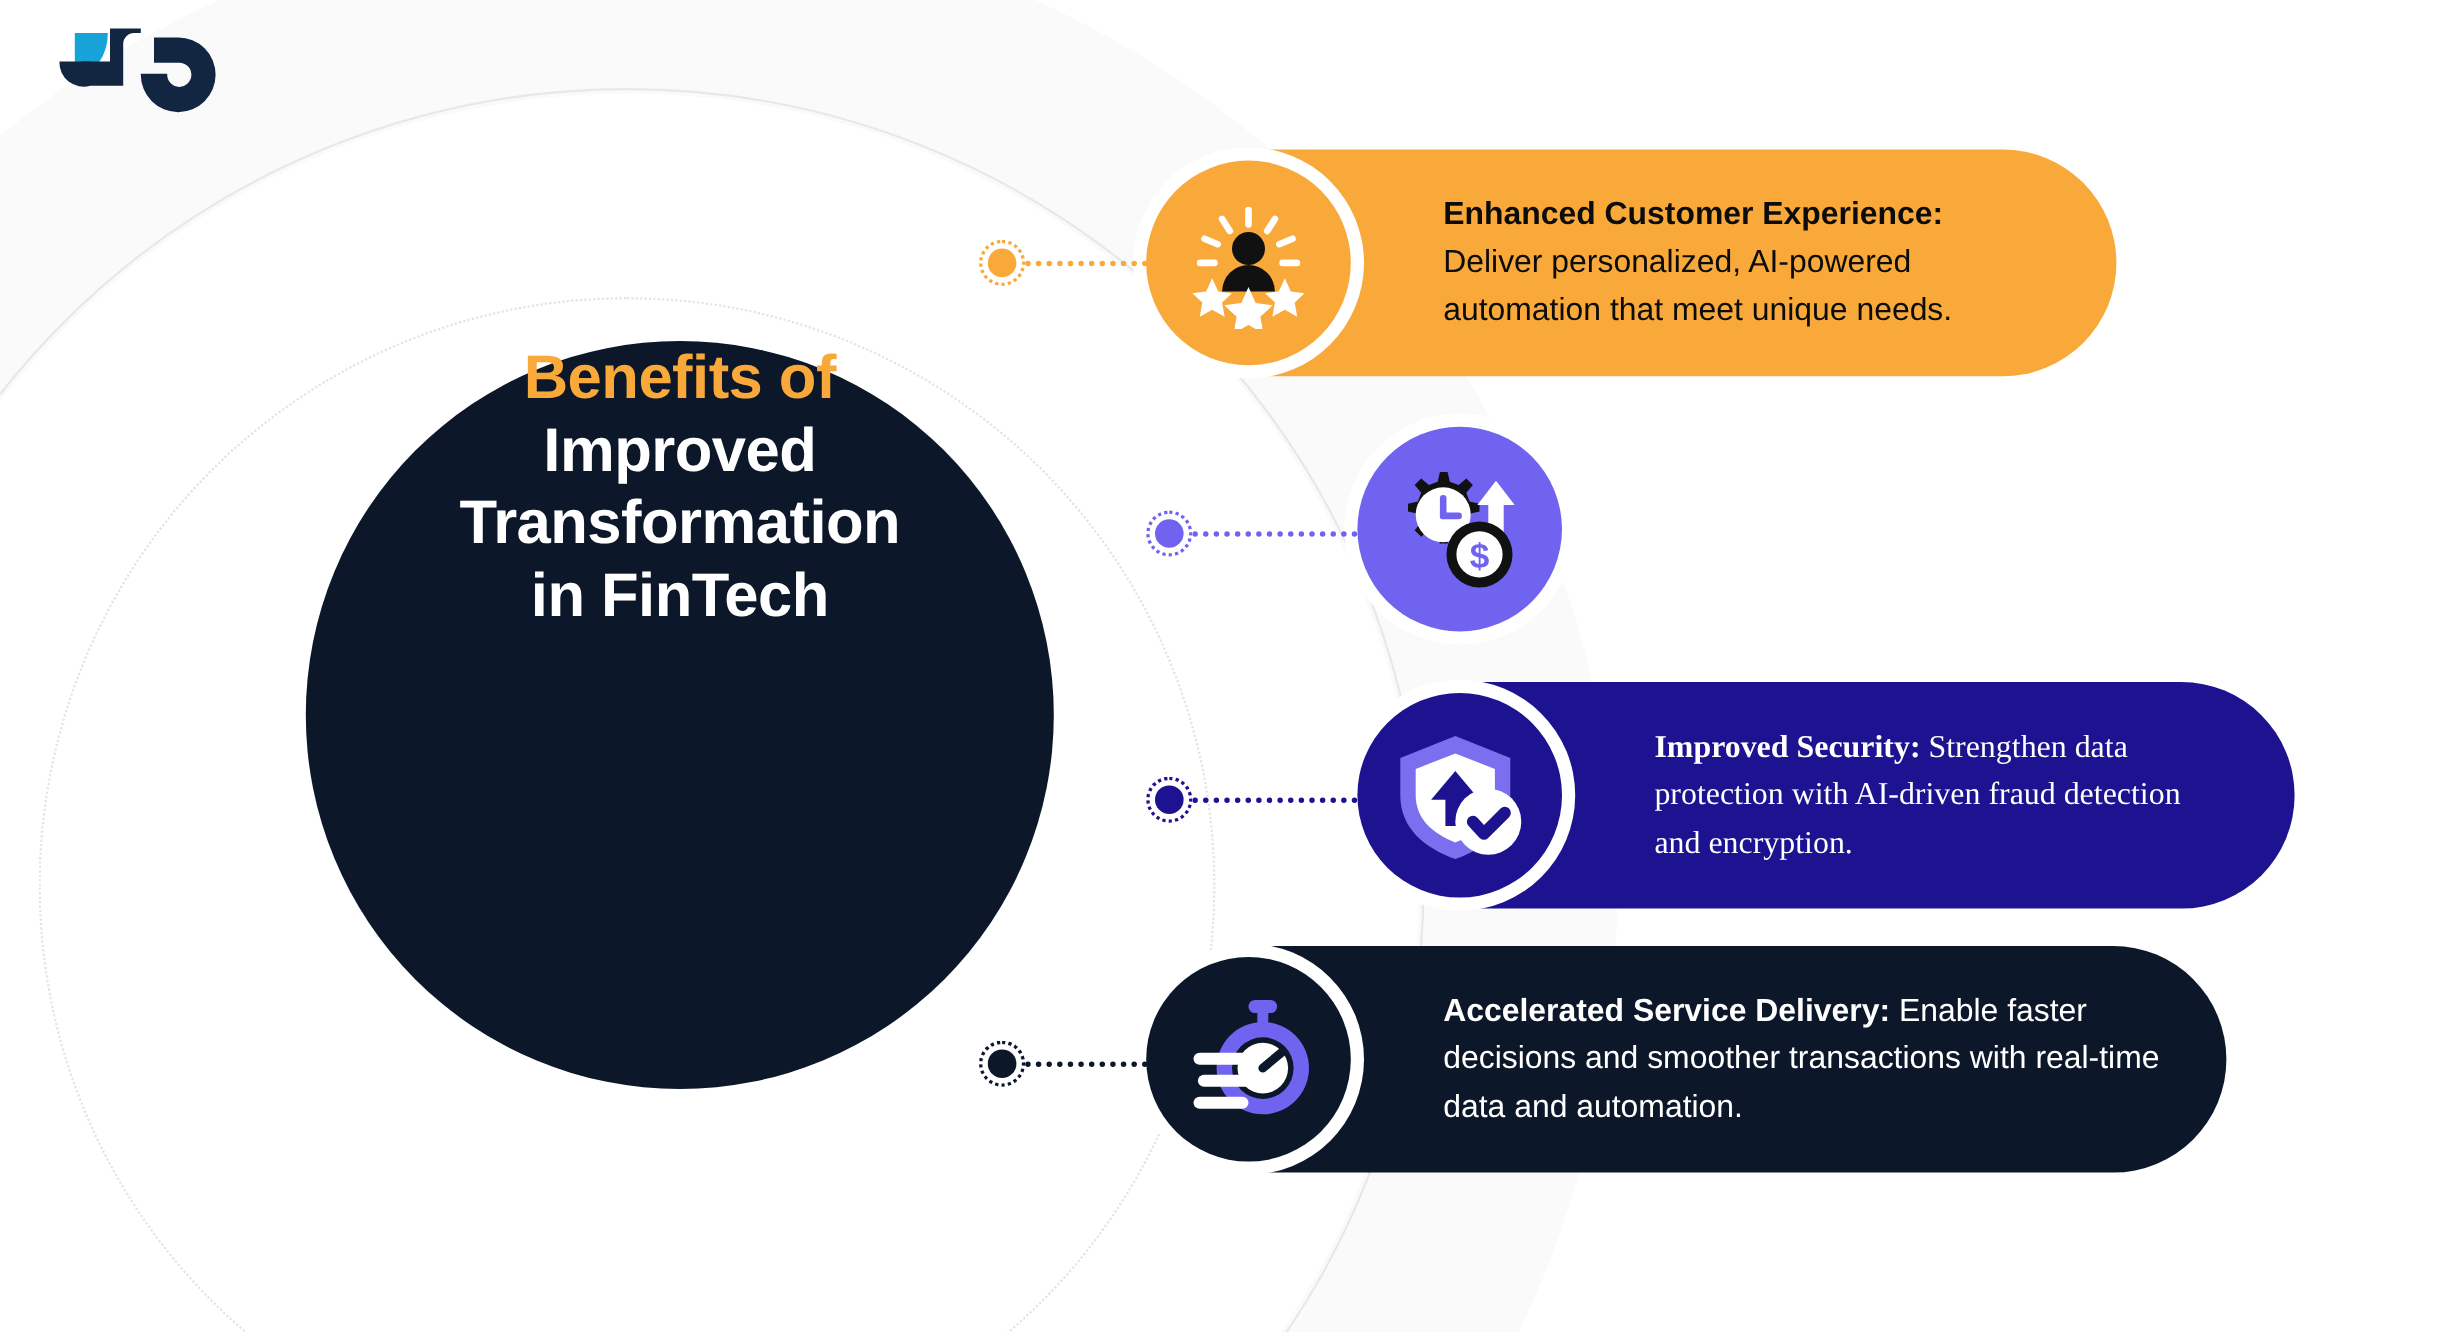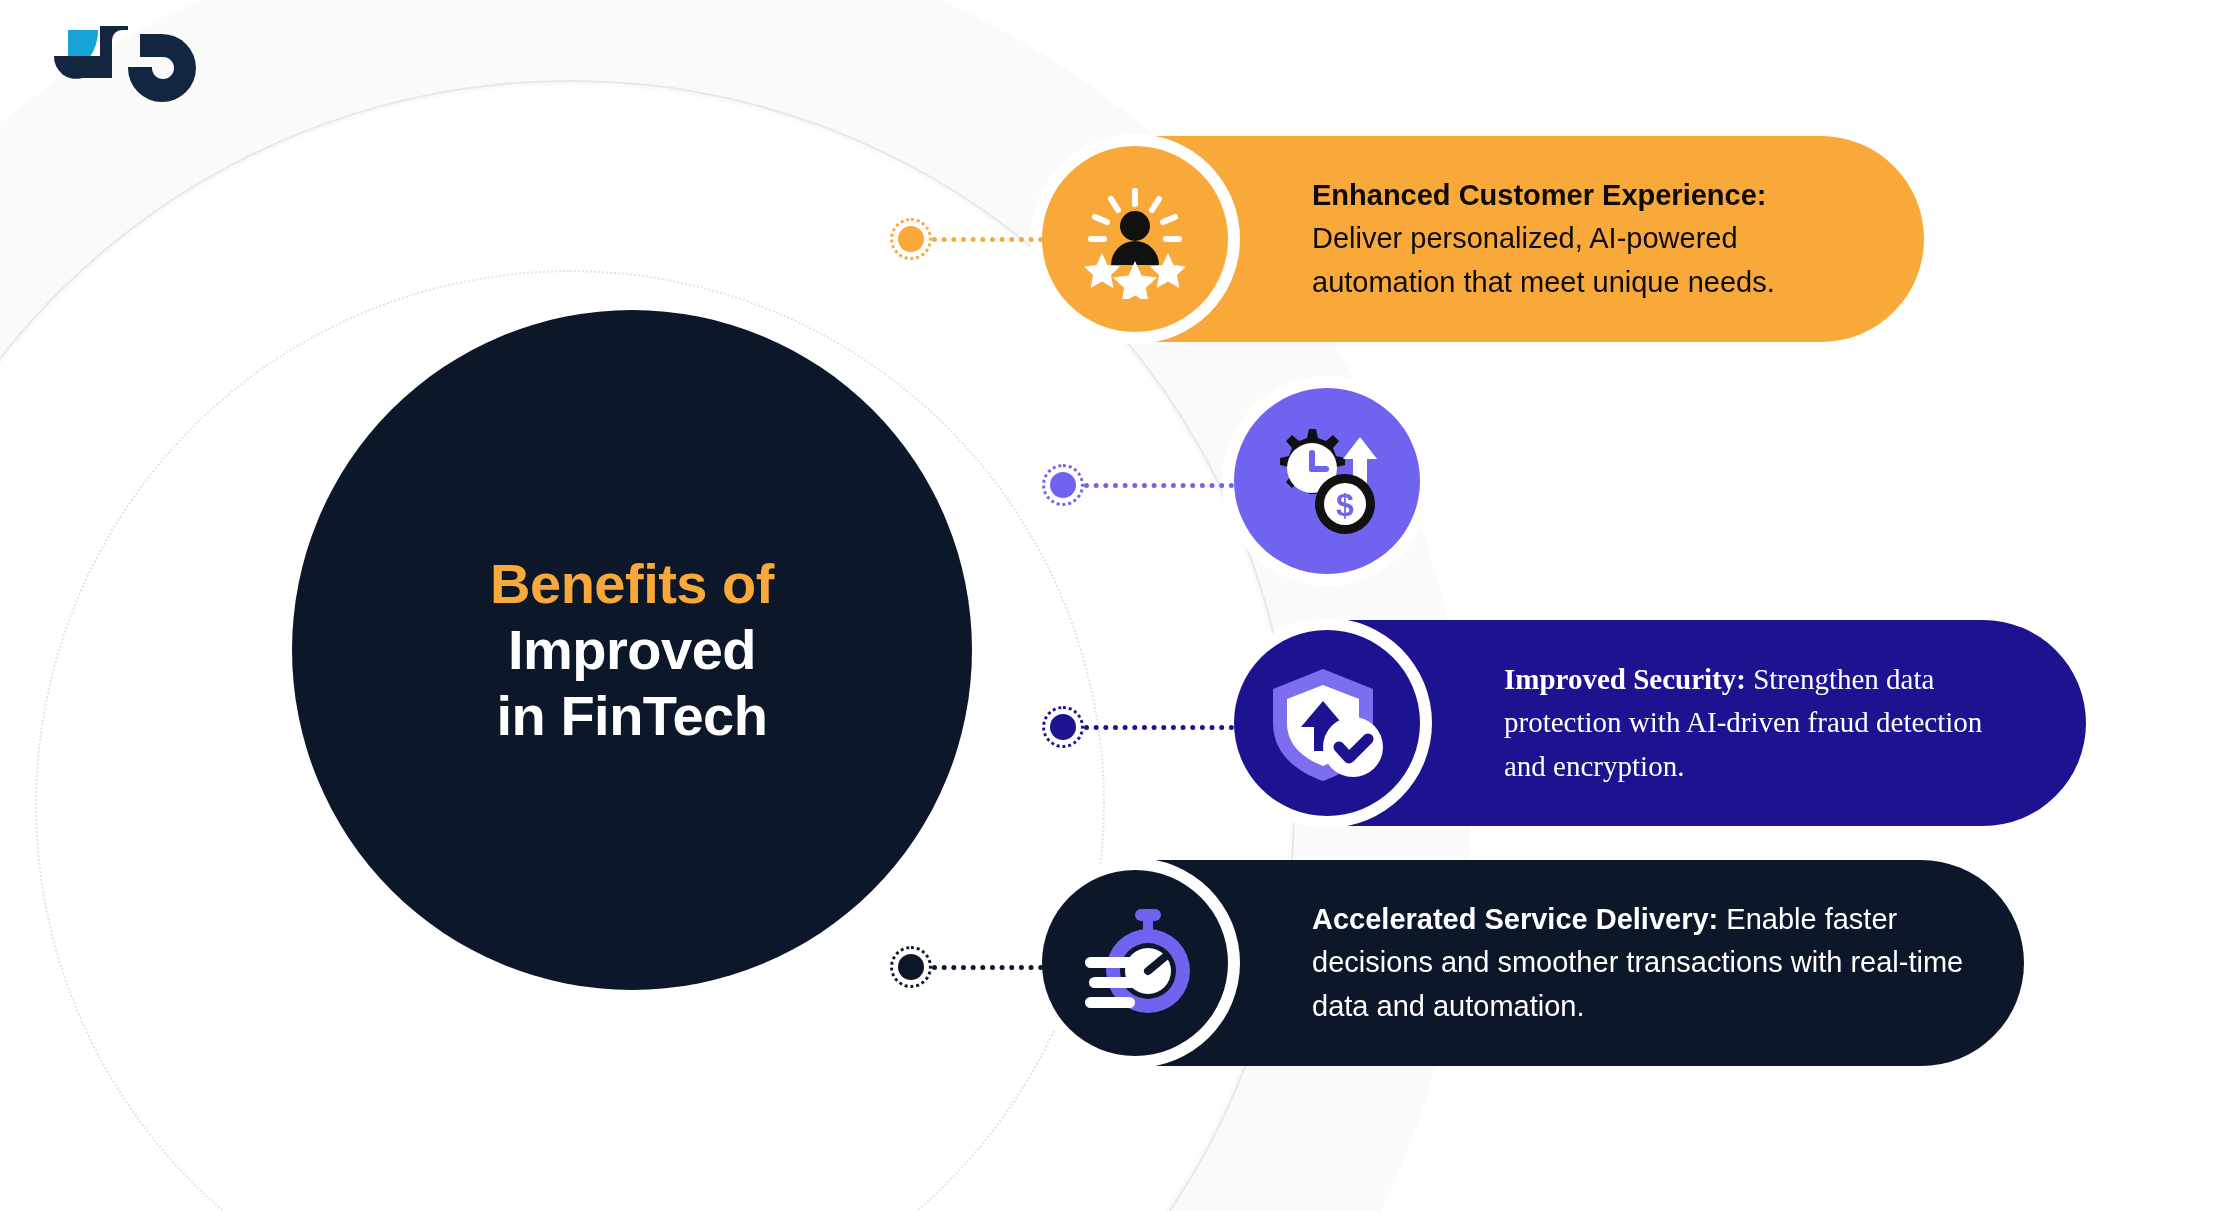--- a/index.html
+++ b/index.html
@@ -43,28 +43,28 @@
   .ring-line-b {
     left:35px; top:270px;
     width:1070px; height:1070px;
     border:2px dotted #e2e3e6;
     background:transparent;
   }
 
   
   .center-disc {
     position:absolute;
-    left:292px; top:310px;
+    left:278px; top:310px;
     width:680px; height:680px;
     border-radius:50%;
     background:#0c1729;
     display:flex;
     flex-direction:column;
     align-items:center;
-    justify-content:center;
+    justify-content:flex-start;
     z-index:4;
   }
   .center-title {
     text-align:center;
     line-height:1.18;
     font-weight:700;
     font-size:56px;
     letter-spacing:-0.5px;
     color:#ffffff;
     padding:0 40px;
@@ -161,20 +161,21 @@
       <path d="M18 30 h28 v22 a22 22 0 0 1 -28 -22 z" fill="#132641"></path>
       <path d="M38 52 h26 v-30 a22 22 0 0 1 22 -22 h6 v26 h-6 a10 10 0 0 0 -10 10 v38 h-38 z" fill="#132641" transform="translate(0,-22)"></path>
       <path d="M104 8 h22 a34 34 0 1 1 -34 34 v-1 h24 v1 a11 11 0 1 0 11 -11 h-23 z" fill="#132641"></path>
     </svg>
   </div>
 
   <div class="center-disc">
     <div class="center-title">
       <span class="accent">Benefits of</span>
       <span class="ln">Improved</span>
+      <span class="ln">Transformation</span>
       <span class="ln">in FinTech</span>
     </div>
   </div>
 
   <div class="connector" style="left:890px; top:218px; color:#f9a93a;">
     <span class="node-ring">
         <span class="node-dot"></span>
       </span>
     <span class="node-line" style="width:150px;"></span>
   </div>

